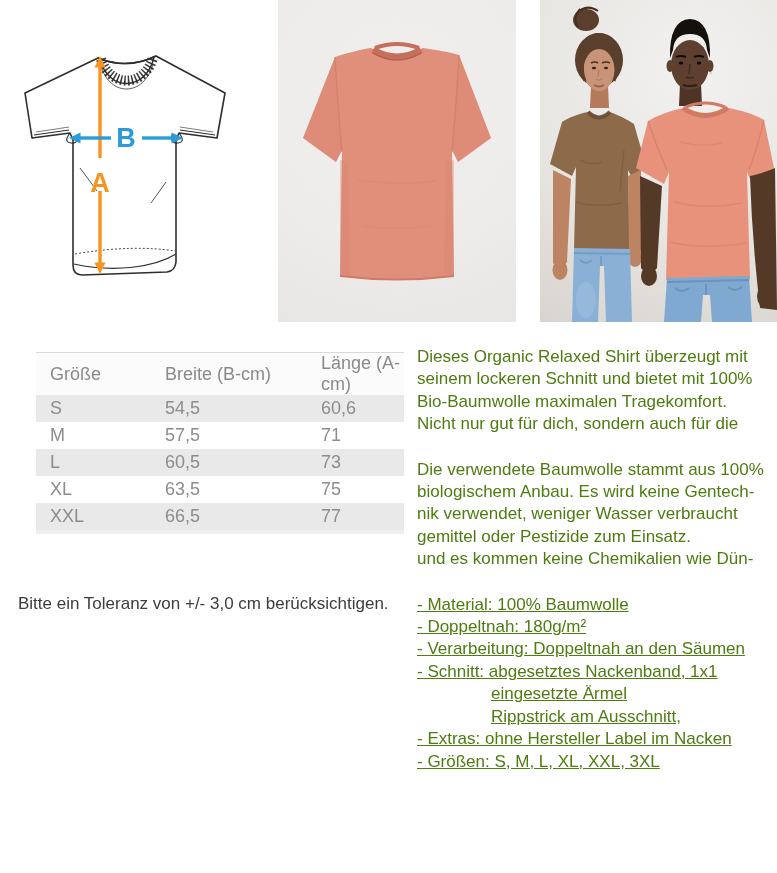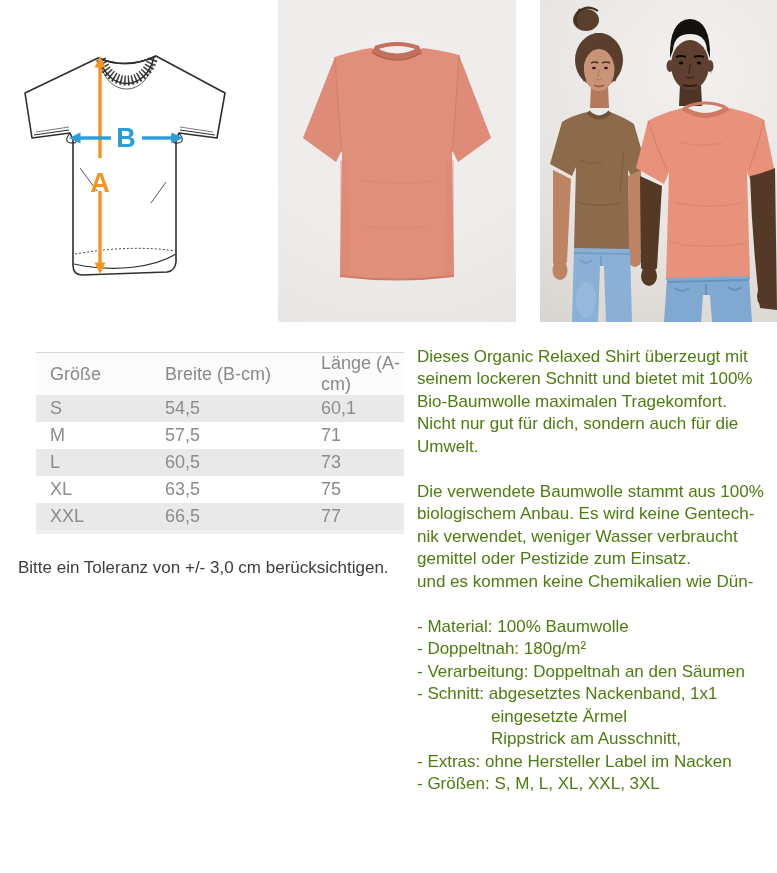--- a/index.html
+++ b/index.html
@@ -17,29 +17,29 @@
   
   .size-table{position:absolute;left:36px;top:352px;width:368px;border-collapse:collapse;
         font-size:18px;color:#8c8c8c;border-top:1px solid #d9d9d9;border-bottom:4px solid #efefef;}
   .size-table th{font-weight:normal;text-align:left;height:33px;padding:0 0 0 14px;
         background:#fbfbfb;color:#8a8a8a;}
   .size-table td{height:27px;padding:0 0 0 14px;}
   .size-table tbody tr:nth-child(odd){background:#e9e9e9;}
   .size-table th:nth-child(1),.size-table td:nth-child(1){width:101px;}
   .size-table th:nth-child(2),.size-table td:nth-child(2){width:142px;}
 
-  .tolerance-note{position:absolute;left:18px;top:558px;font-size:17px;color:#3d3d3d;}
+  .tolerance-note{position:absolute;left:18px;top:594px;font-size:17px;color:#3d3d3d;}
 
   
   .description{position:absolute;left:417px;top:346px;width:352px;color:#4d7c0f;
         font-size:17px;}
   .description .para{margin:0 0 23px 0;}
   .desc-line{line-height:22.4px;white-space:pre;}
   .desc-line.indent{padding-left:74px;}
-  .spec-list{margin-top:23px;}
+  .spec-list{margin-top:23px;text-decoration:underline;}
 </style>
 </head>
 <body>
 
 <div class="page">
 
   <div class="diagram-box">
     <svg viewBox="0 0 210 230">
 
       <path fill="#ffffff" stroke="#2e2e2e" stroke-width="1.6" stroke-linejoin="round" d="M5,43 L78,8 Q107,20 136,6 L205,43 L197,88 L159,83 L156,90 L156,212 Q155,221 147,222 L62,225 Q53,225 53,215 L53,90 L50,83 L12,88 Z"></path>
@@ -163,21 +163,21 @@
       <tr>
           <th>Größe</th>
           <th>Breite (B-cm)</th>
           <th>Länge (A-cm)</th>
         </tr>
     </thead>
     <tbody>
         <tr>
           <td>S</td>
           <td>54,5</td>
-          <td>60,1</td>
+          <td>60,6</td>
         </tr>
         <tr>
           <td>M</td>
           <td>57,5</td>
           <td>71</td>
         </tr>
         <tr>
           <td>L</td>
           <td>60,5</td>
           <td>73</td>
@@ -196,21 +196,20 @@
   </table>
 
   <div class="tolerance-note">Bitte ein Toleranz von +/- 3,0 cm berücksichtigen.</div>
 
   <div class="description">
     <div class="para">
         <div class="desc-line">Dieses Organic Relaxed Shirt überzeugt mit</div>
         <div class="desc-line">seinem lockeren Schnitt und bietet mit 100%</div>
         <div class="desc-line">Bio-Baumwolle maximalen Tragekomfort.</div>
         <div class="desc-line">Nicht nur gut für dich, sondern auch für die</div>
-        <div class="desc-line">Umwelt.</div>
       </div>
     <div class="para">
         <div class="desc-line">Die verwendete Baumwolle stammt aus 100%</div>
         <div class="desc-line">biologischem Anbau. Es wird keine Gentech-</div>
         <div class="desc-line">nik verwendet, weniger Wasser verbraucht</div>
         <div class="desc-line">gemittel oder Pestizide zum Einsatz.</div>
         <div class="desc-line">und es kommen keine Chemikalien wie Dün-</div>
       </div>
     <div class="spec-list">
         <div class="desc-line">- Material: 100% Baumwolle</div>

